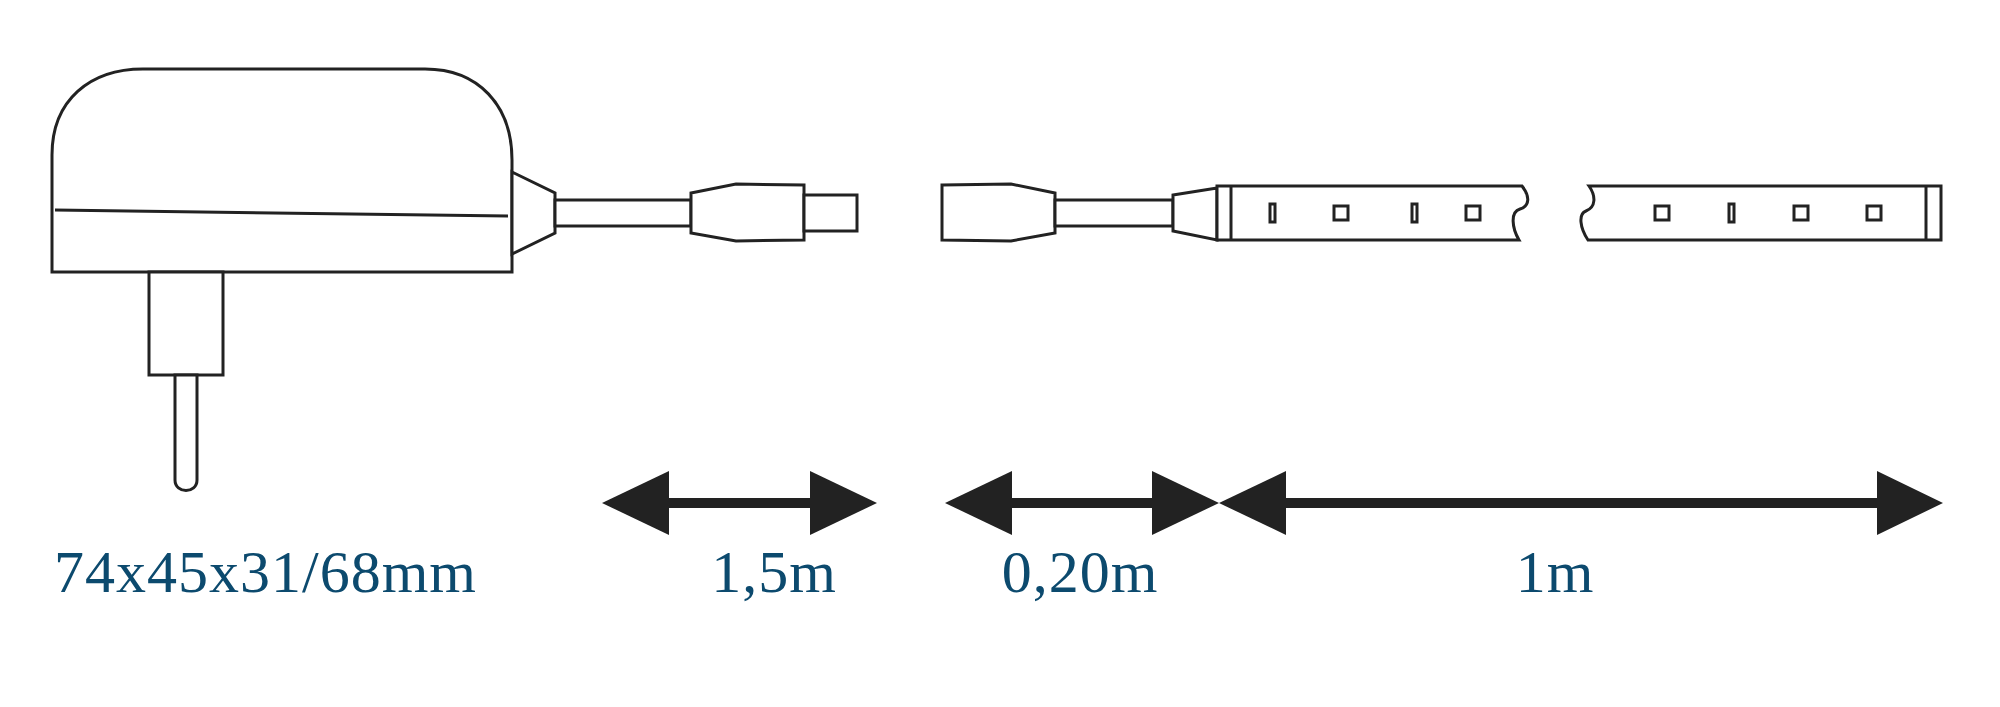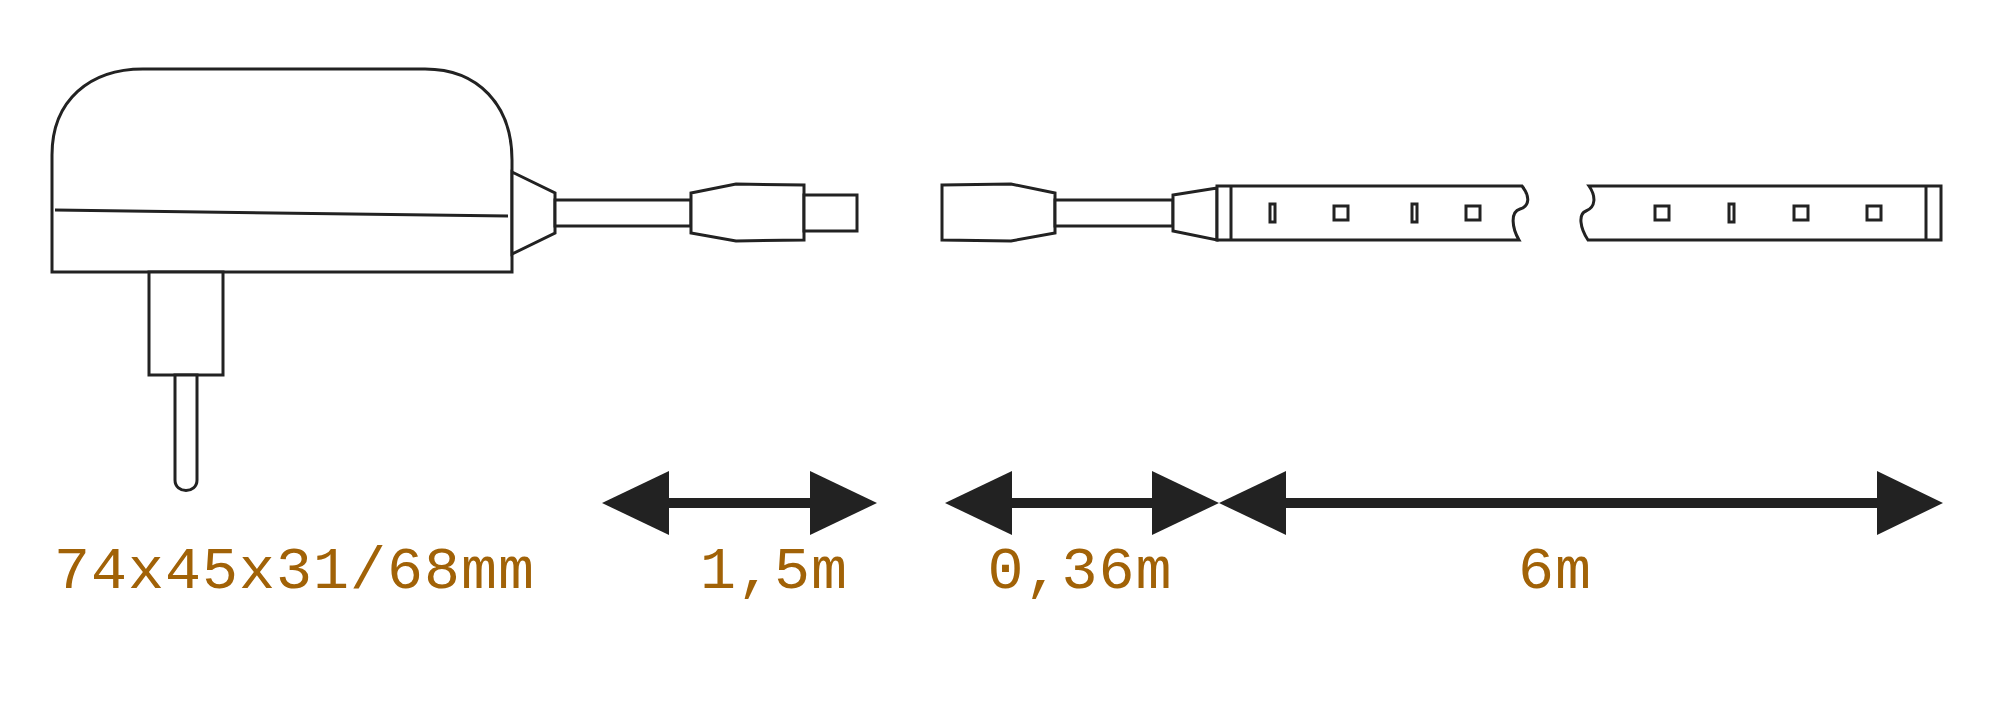--- a/index.html
+++ b/index.html
@@ -7,23 +7,23 @@
   #stage { position: absolute; left: 0; top: 0; width: 2000px; height: 707px; }
   svg { position: absolute; left: 0; top: 0; }
   .ln { fill: #ffffff; stroke: #222222; stroke-width: 3; stroke-linejoin: miter; }
   .ln-open { fill: none; stroke: #222222; stroke-width: 3; }
   .solid { fill: #222222; stroke: none; }
   .label {
     position: absolute;
     top: 534px;
     height: 76px;
     line-height: 76px;
-    font-family: Liberation Mono, monospace;
+    font-family: Liberation Serif, serif;
     font-size: 60px;
-    color: #a16207;
+    color: #0c4a6e;
     white-space: nowrap;
     letter-spacing: 1px;
   }
   #lbl-adapter { left: 54px; }
   #lbl-cable1 { left: 735px; transform: translateX(-50%); margin-left: 39px; }
   #lbl-cable2 { left: 1080px; transform: translateX(-50%); }
   #lbl-strip { left: 1555px; transform: translateX(-50%); }
 </style>
 </head>
 <body>
@@ -84,16 +84,16 @@
 
     <g>
       <rect class="solid" x="1286" y="498" width="591" height="10"></rect>
       <polygon class="solid" points="1219,503 1286,471 1286,535"></polygon>
       <polygon class="solid" points="1943,503 1877,471 1877,535"></polygon>
     </g>
   </svg>
 
   <div class="label" id="lbl-adapter">74x45x31/68mm</div>
   <div class="label" id="lbl-cable1">1,5m</div>
-  <div class="label" id="lbl-cable2">0,36m</div>
-  <div class="label" id="lbl-strip">6m</div>
+  <div class="label" id="lbl-cable2">0,20m</div>
+  <div class="label" id="lbl-strip">1m</div>
 
 </div>
 
 </body></html>

